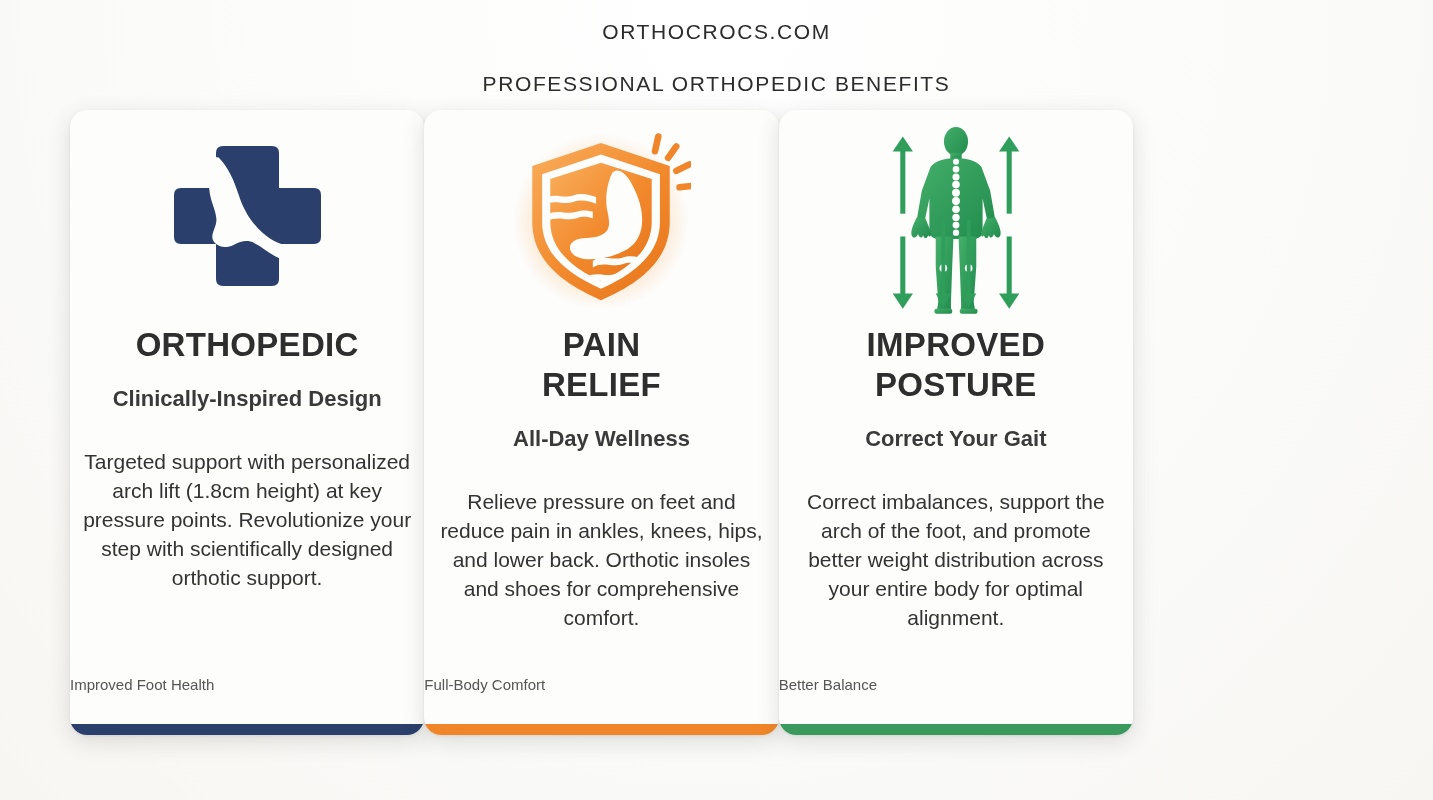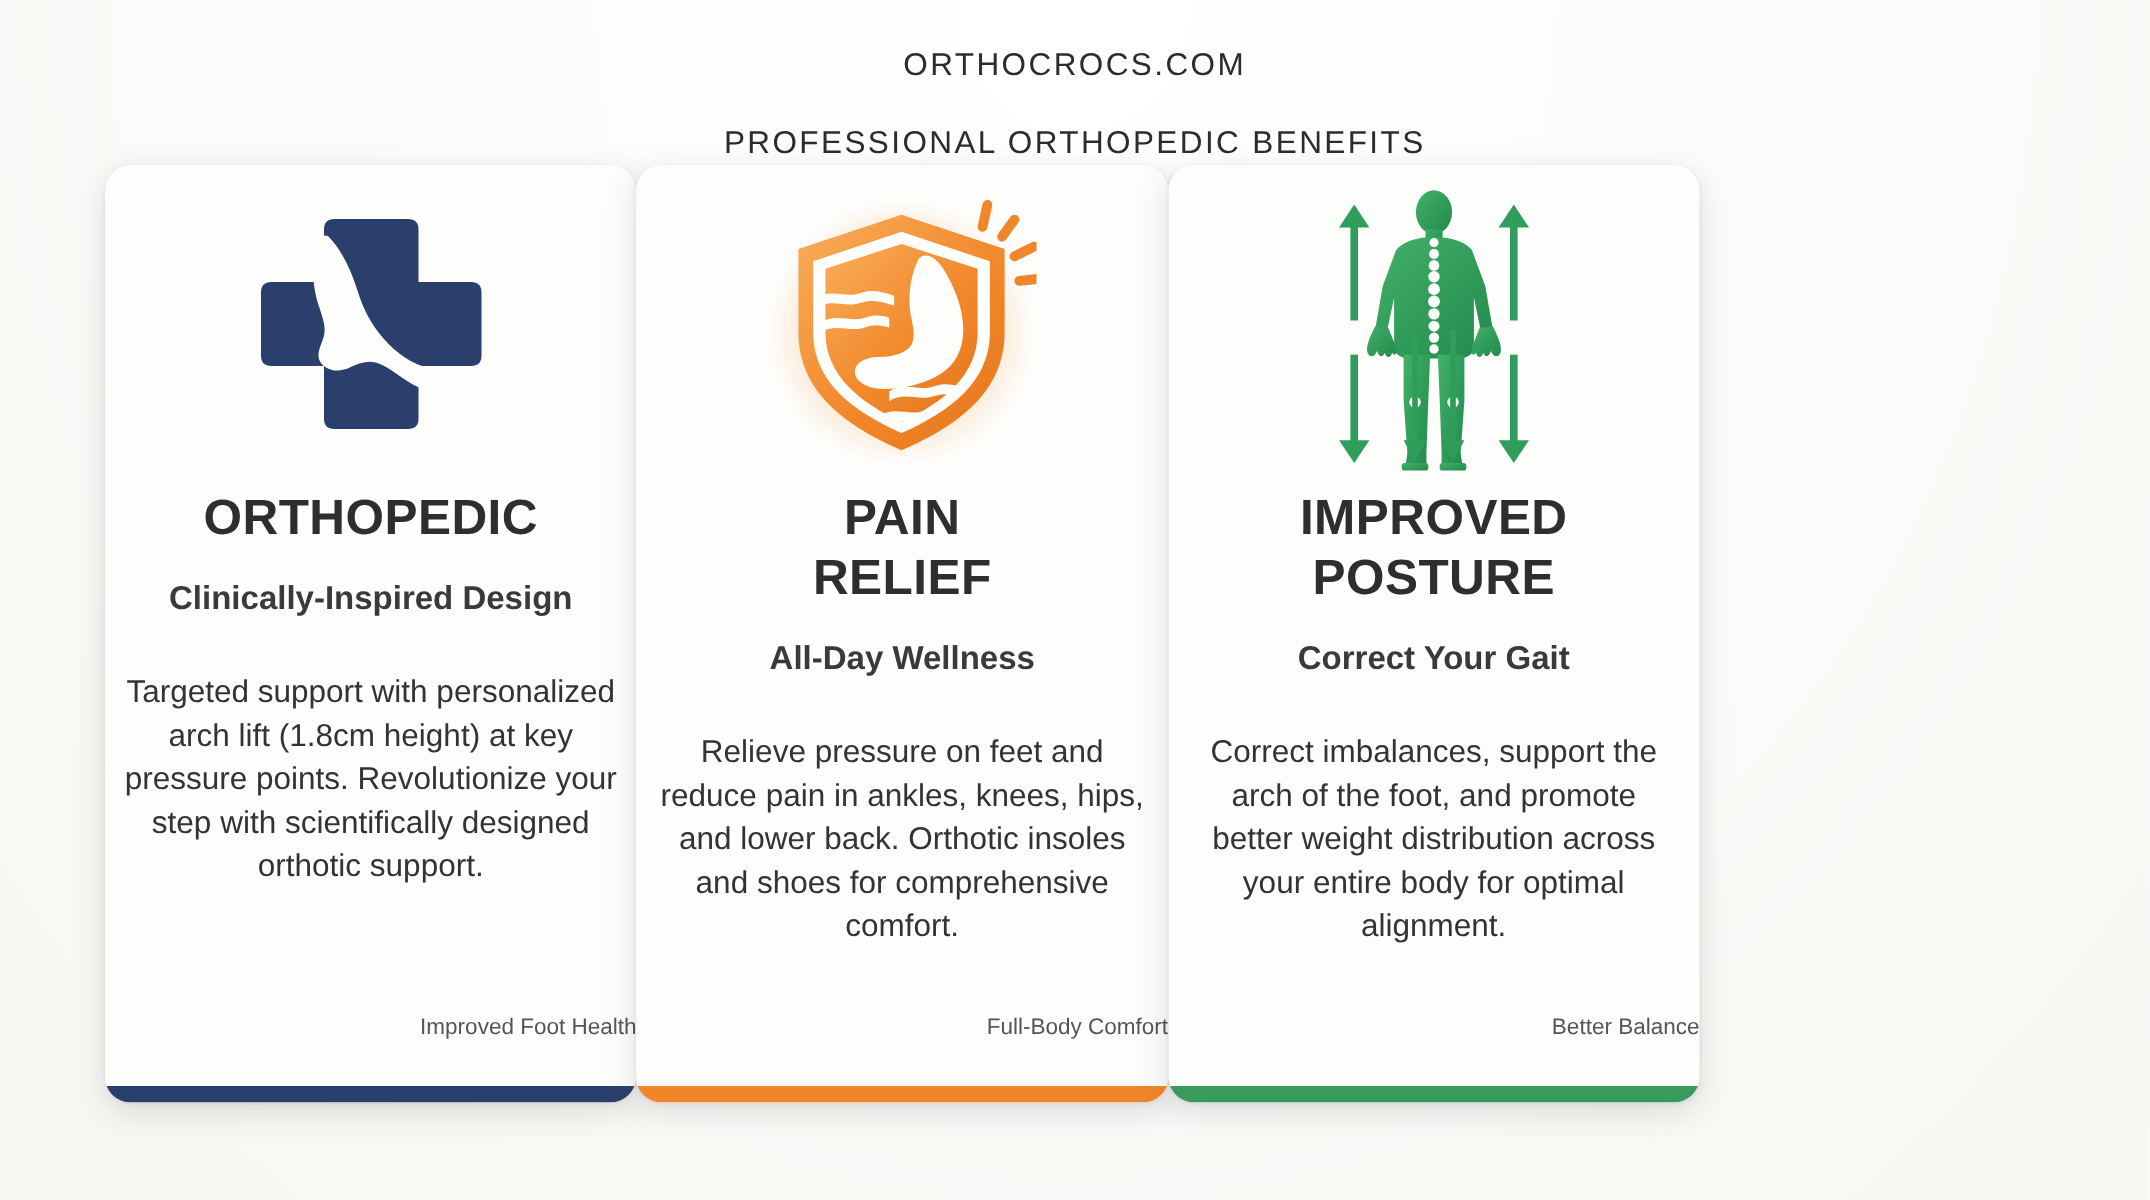--- a/index.html
+++ b/index.html
@@ -11,21 +11,21 @@
     position:relative;
   }
   .stage{
     position:absolute;inset:0;
     background:
       radial-gradient(ellipse at 50% 0%, #ffffff 0%, #fbfbf9 55%, #f7f6f3 100%);
   }
 
   
   .header{
-    position:absolute;top:30px;left:0;width:1433px;
+    position:absolute;top:18px;left:0;width:1433px;
     text-align:center;
   }
   .header .line1{
     font-size:21px;letter-spacing:1.6px;
     color:#2c2c2c;font-weight:400;
     line-height:28px;
   }
   .header .line2{
     font-size:21px;letter-spacing:1.6px;
     color:#2c2c2c;font-weight:400;
@@ -80,21 +80,21 @@
     font-size:21px;
     color:#333333;
     text-align:center;
     line-height:29px;
     margin:22px 0 0 0;
     width:330px;
   }
   .footnote{
     font-size:15px;
     color:#555555;
-    text-align:right;
+    text-align:left;
     position:absolute;
     bottom:42px;left:0;width:100%;
   }
   .c2 .body-text{width:318px;}
   .c3 .body-text{width:330px;}
 </style>
 </head>
 <body>
 
 <div class="stage">

